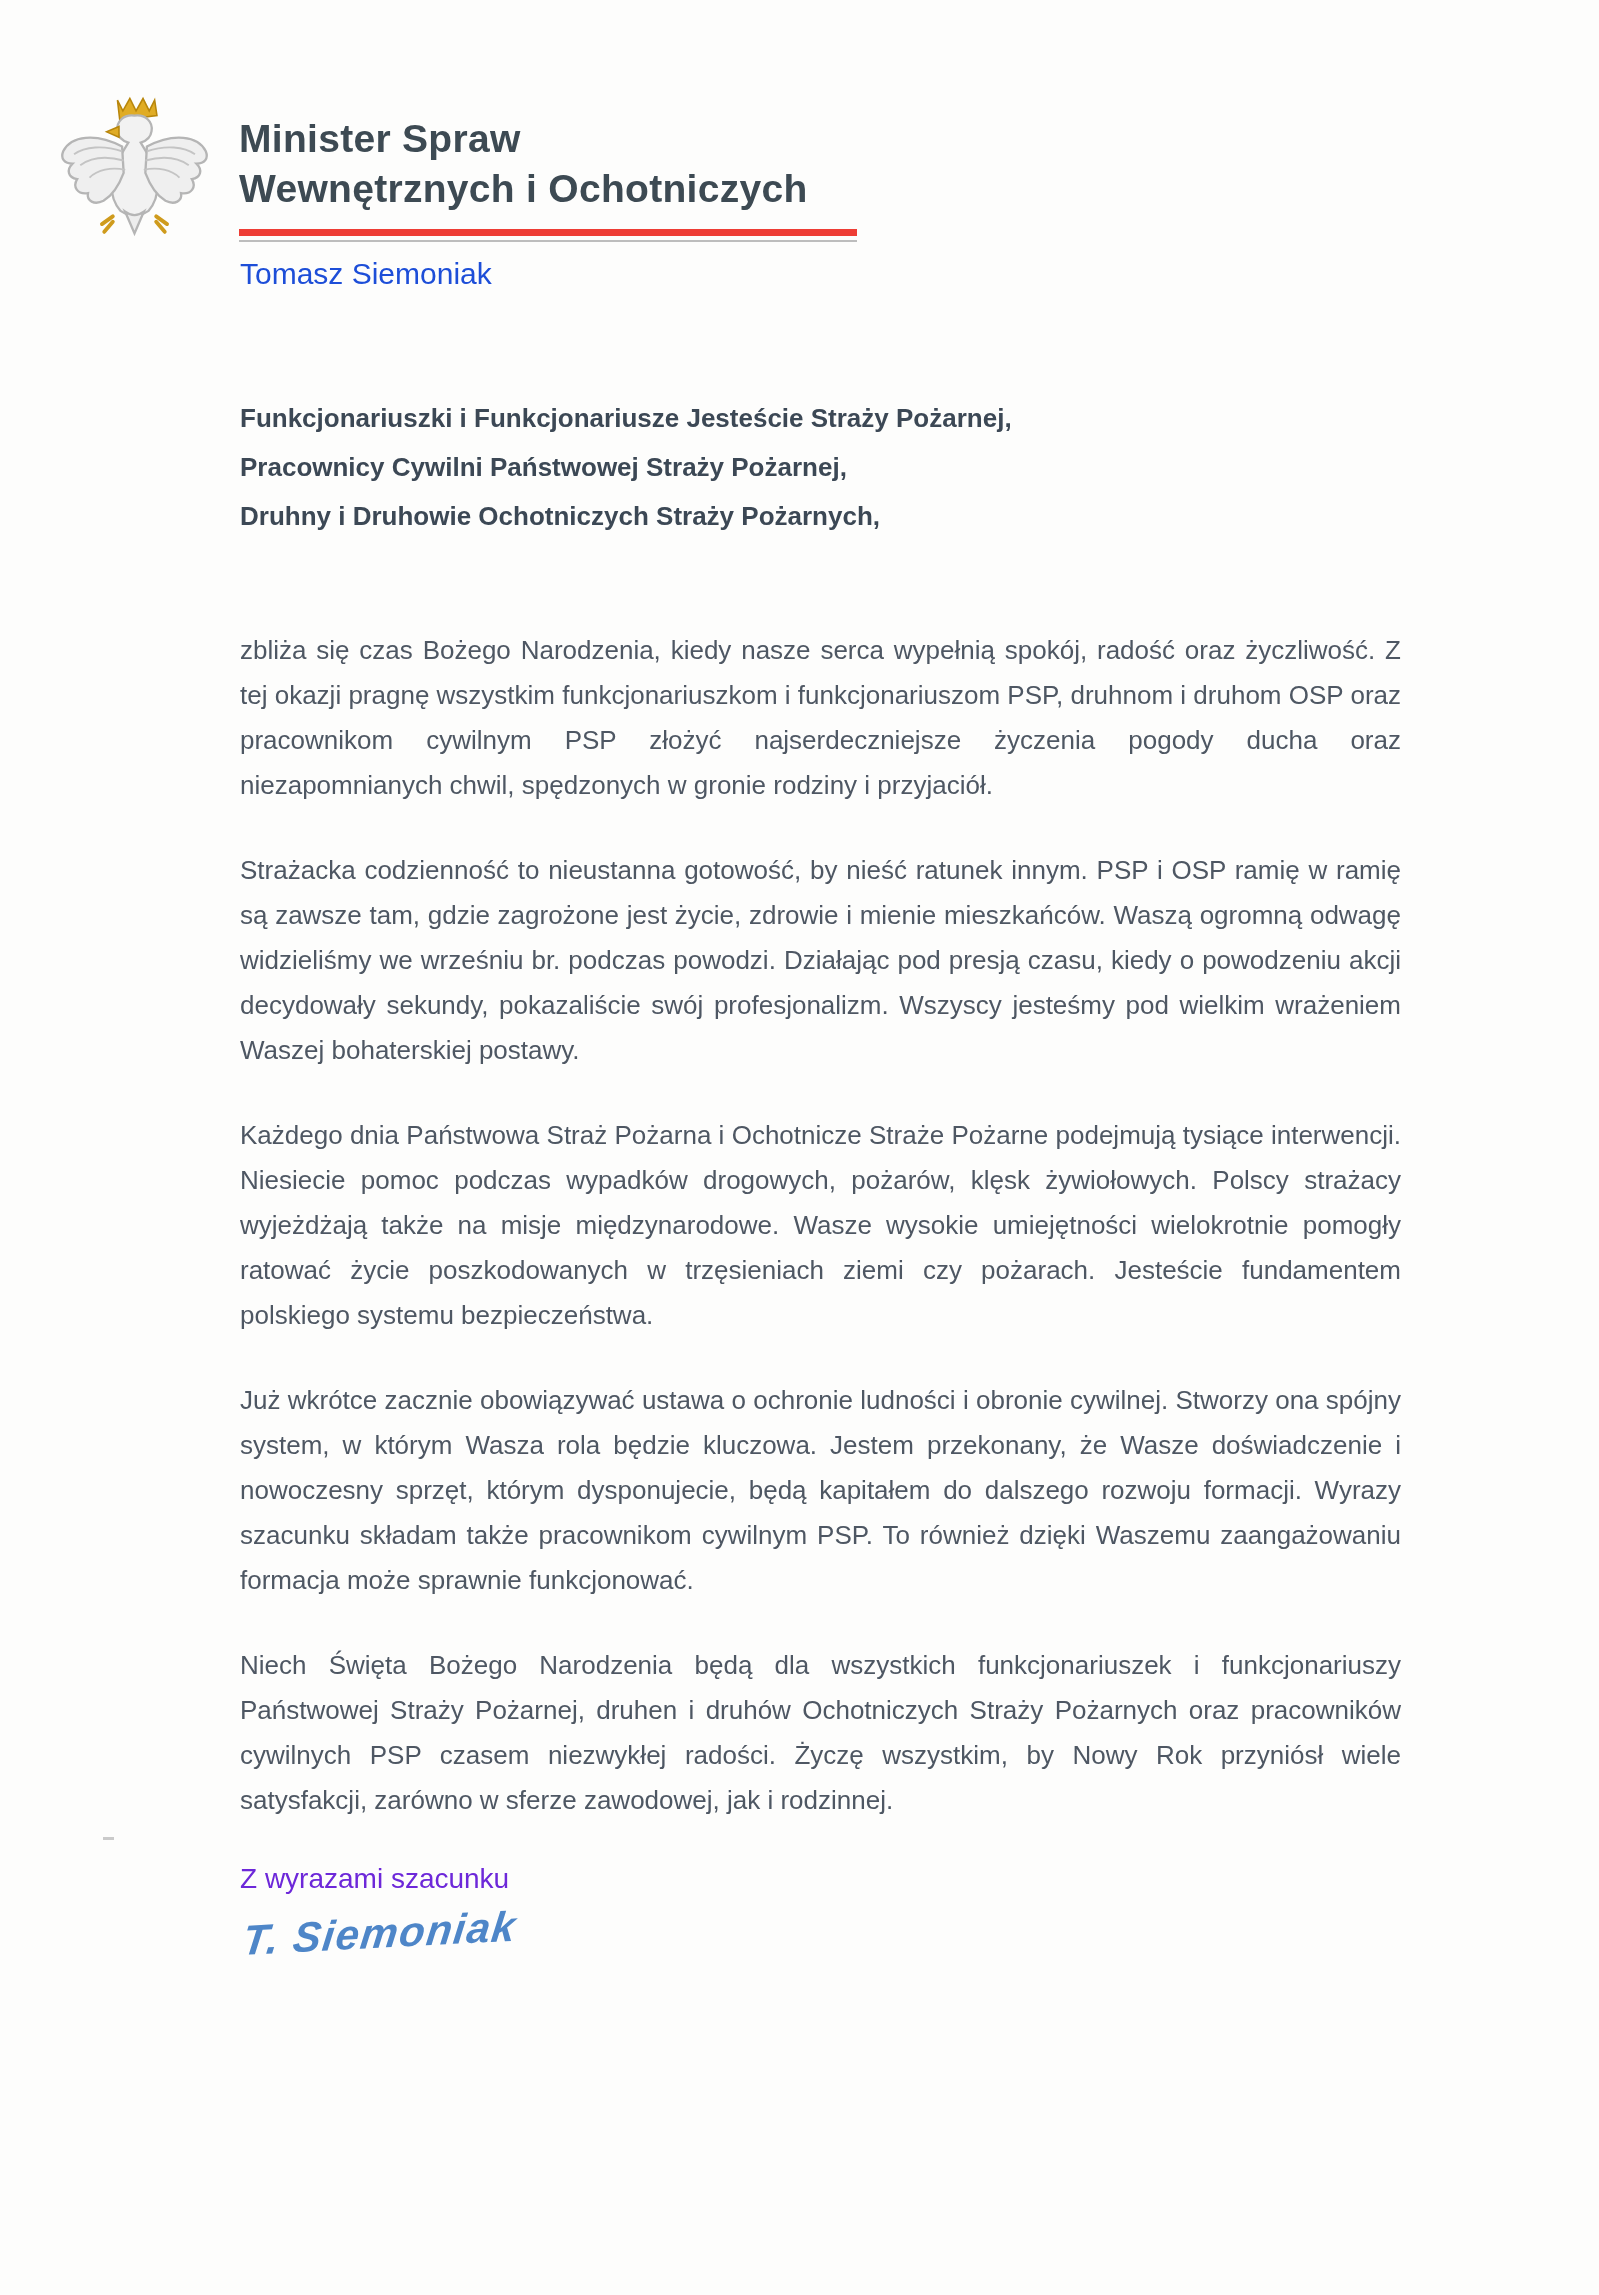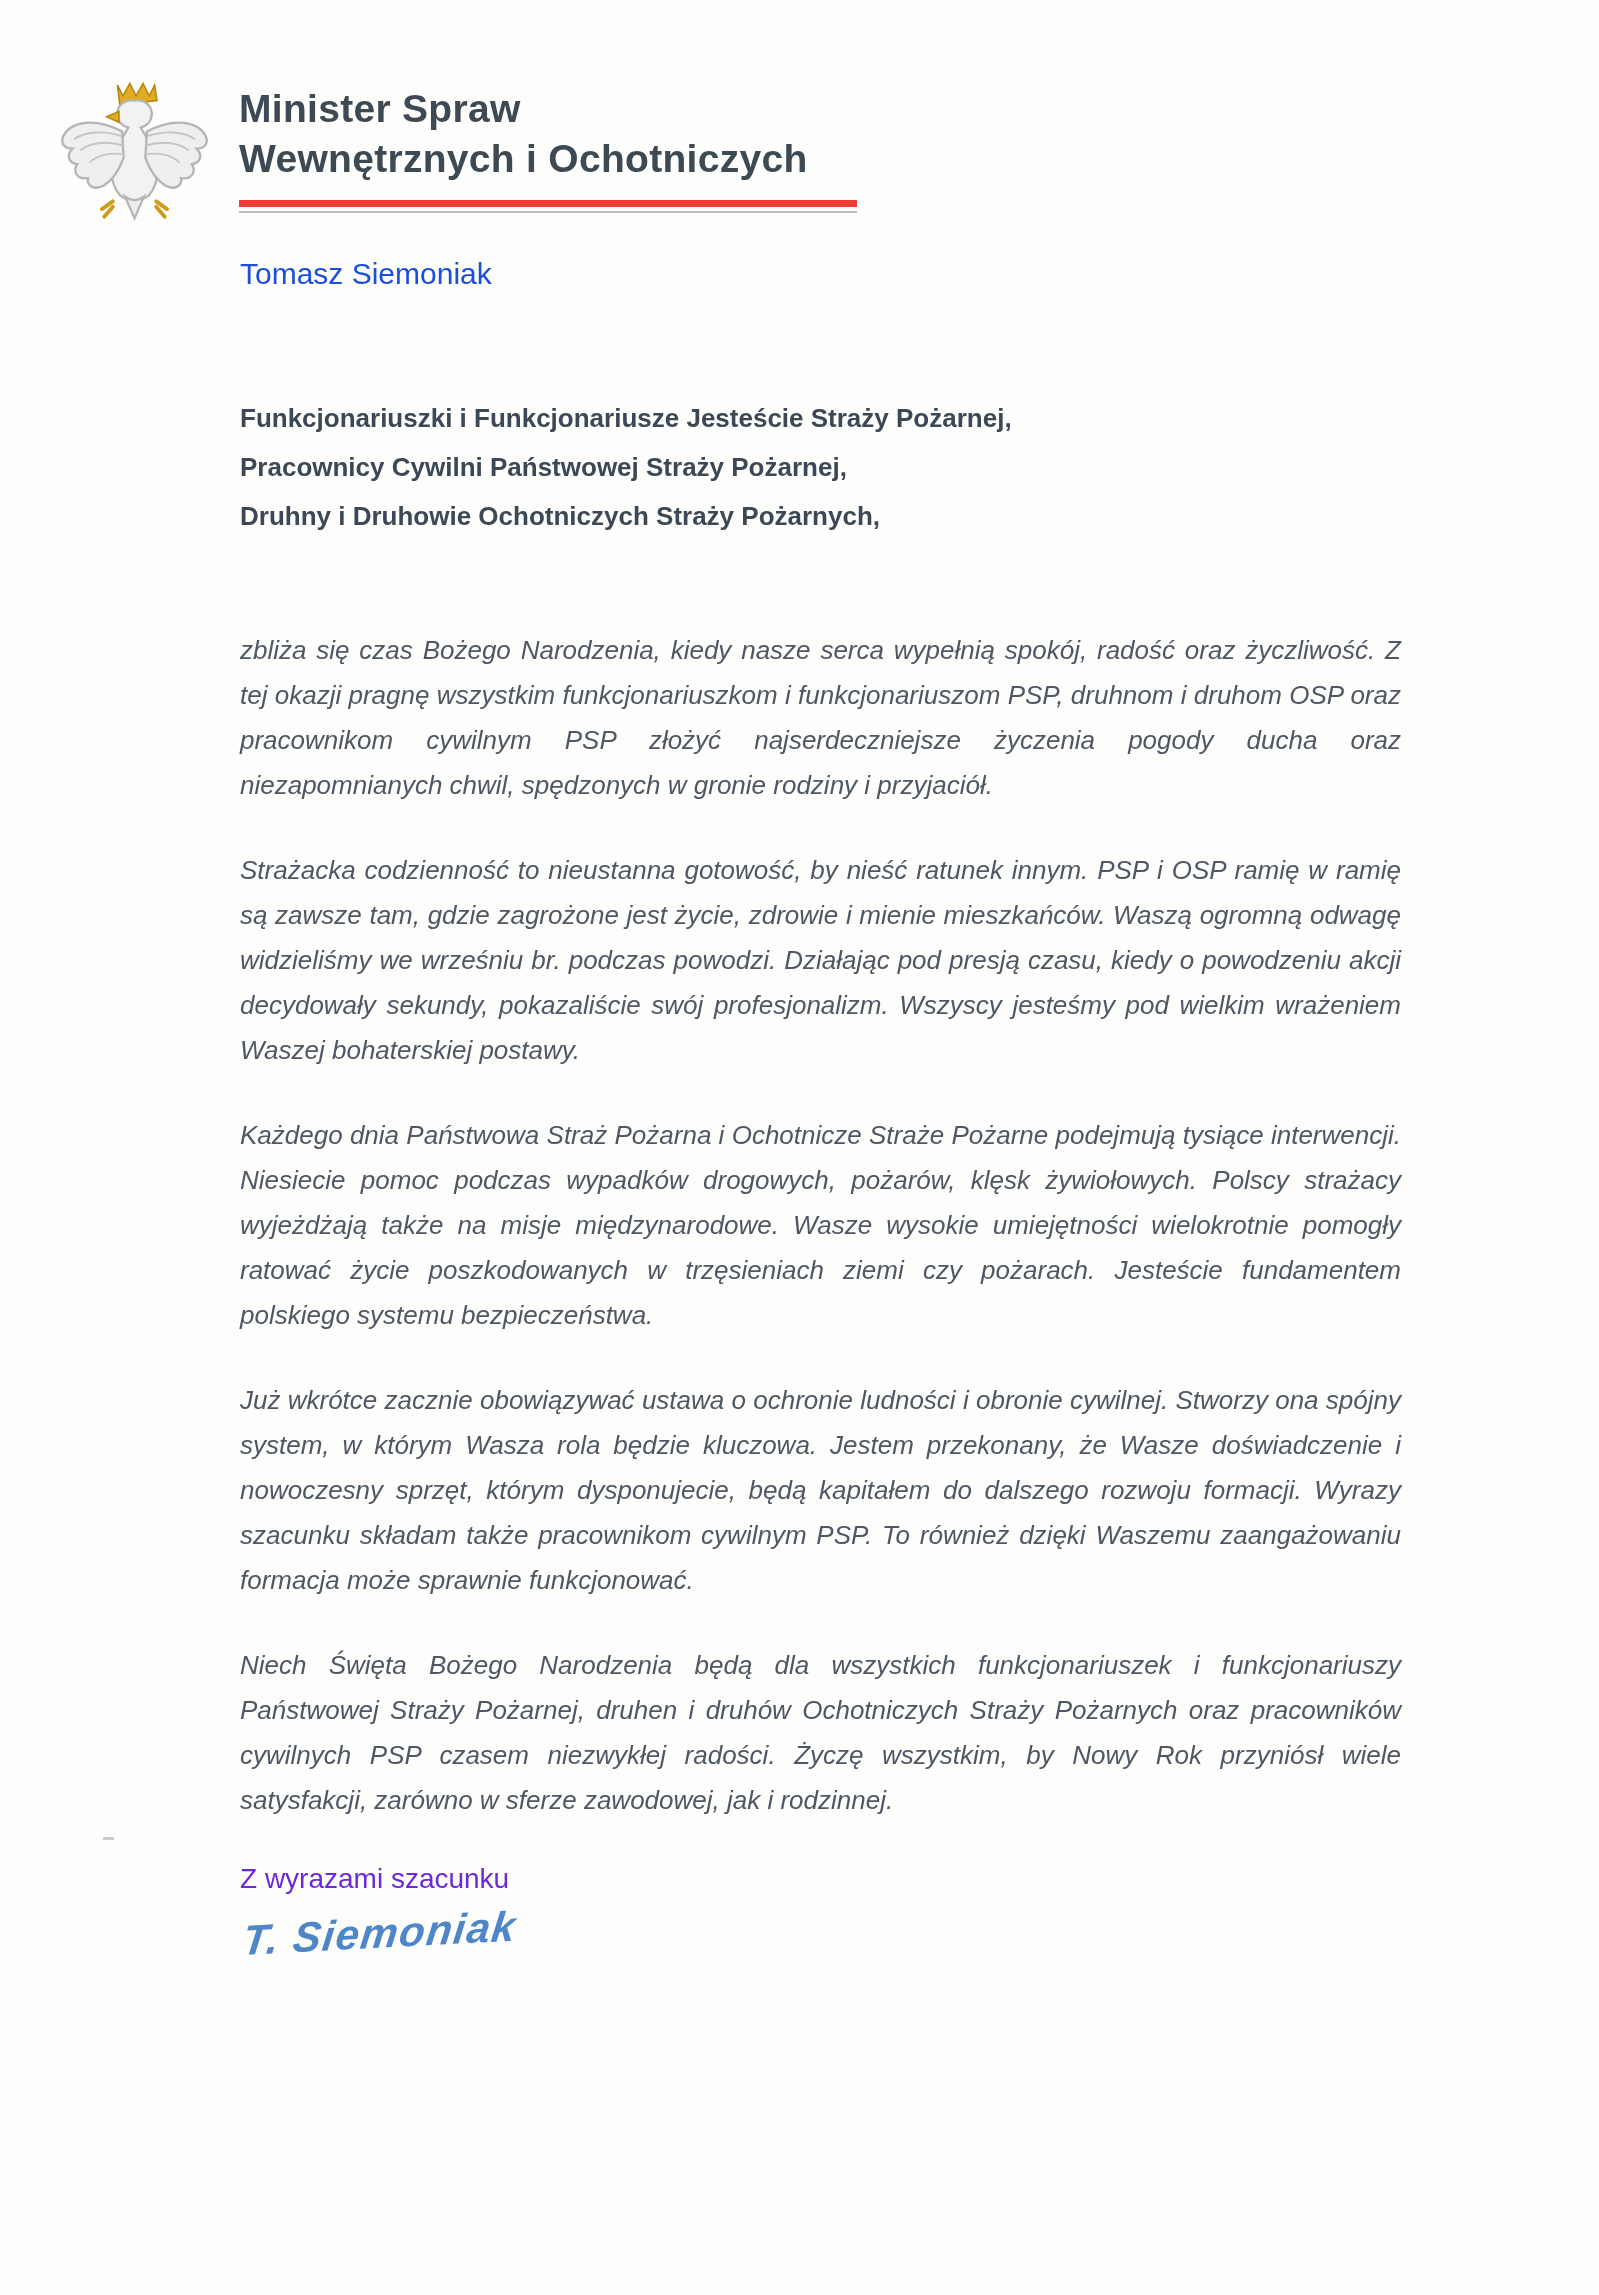--- a/index.html
+++ b/index.html
@@ -14,24 +14,24 @@
     background: #fdfdfc;
     font-family: "Liberation Sans", "DejaVu Sans", sans-serif;
     color: #4e5763;
     overflow: hidden;
     box-sizing: border-box;
   }
 
   
   .header {
     position: absolute;
-    top: 71px;
+    top: 86px;
     left: 57px;
     display: flex;
-    align-items: flex-start;
+    align-items: center;
   }
   .eagle-wrap {
     width: 155px;
     height: 170px;
     flex: 0 0 auto;
   }
   .header-text {
     margin-left: 27px;
     padding-top: 13.4px;
   }
@@ -76,21 +76,20 @@
     color: #3c4855;
     line-height: 49px;
     margin-bottom: 87px;
   }
   .letter p.body-par {
     margin: 0 0 40px 0;
     font-size: 26px;
     line-height: 45px;
     text-align: justify;
     color: #4e5763;
-    font-style: italic;
   }
   .closing {
     margin-top: 36px;
     font-size: 28px;
     color: #6d28d9;
   }
   .signature {
     margin-top: 22px;
     display: inline-block;
     font-size: 42px;

